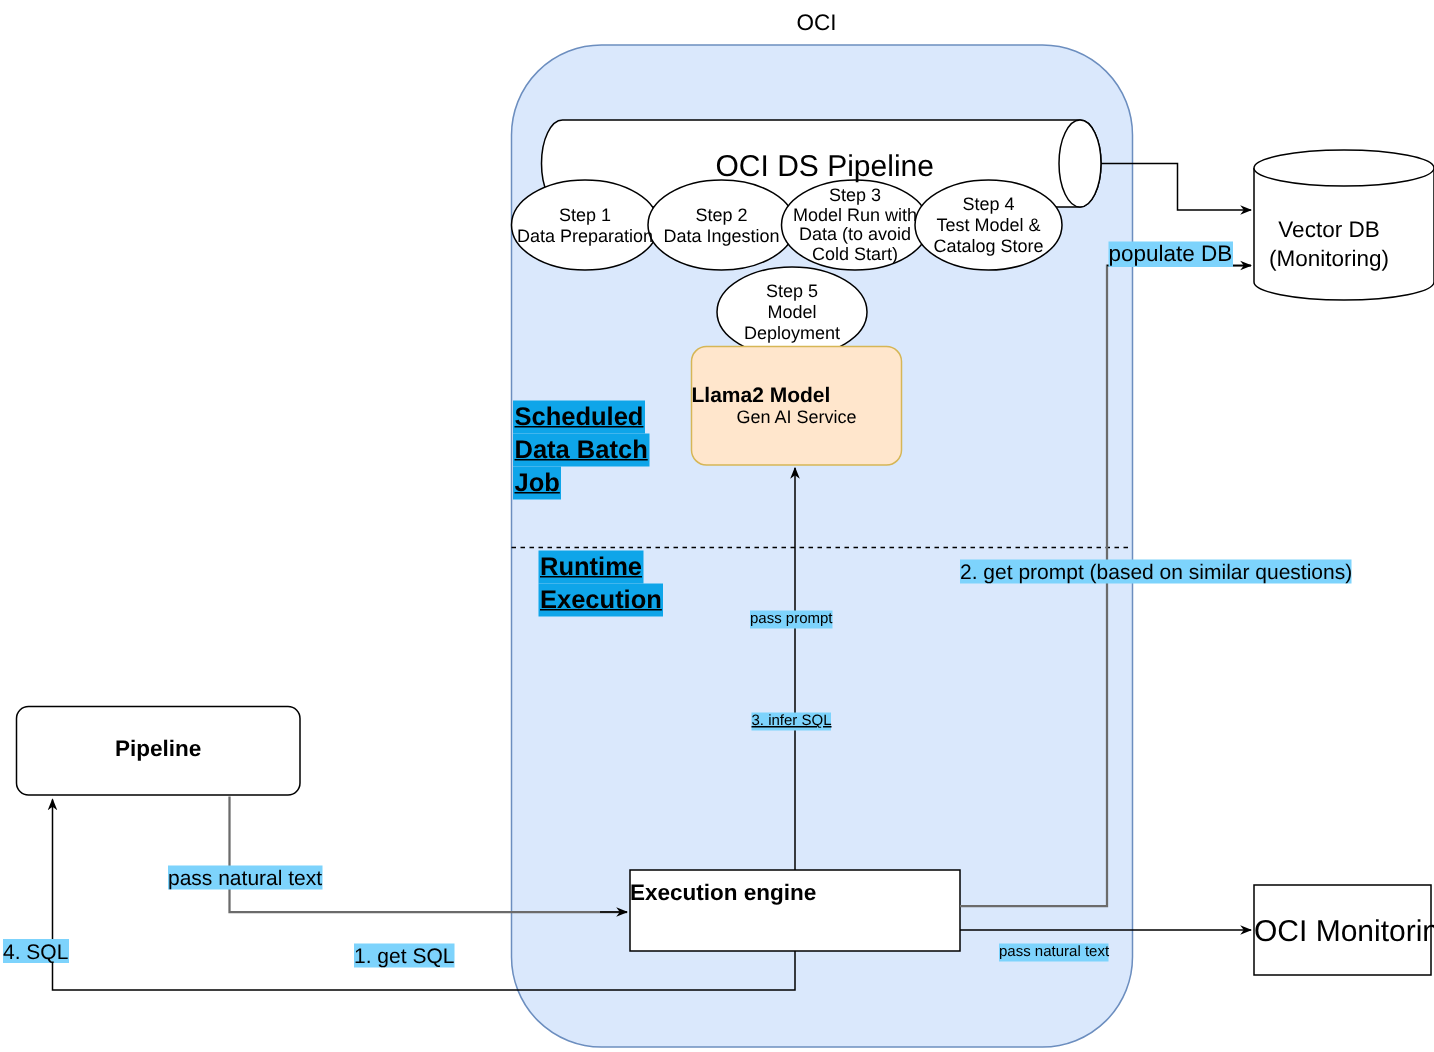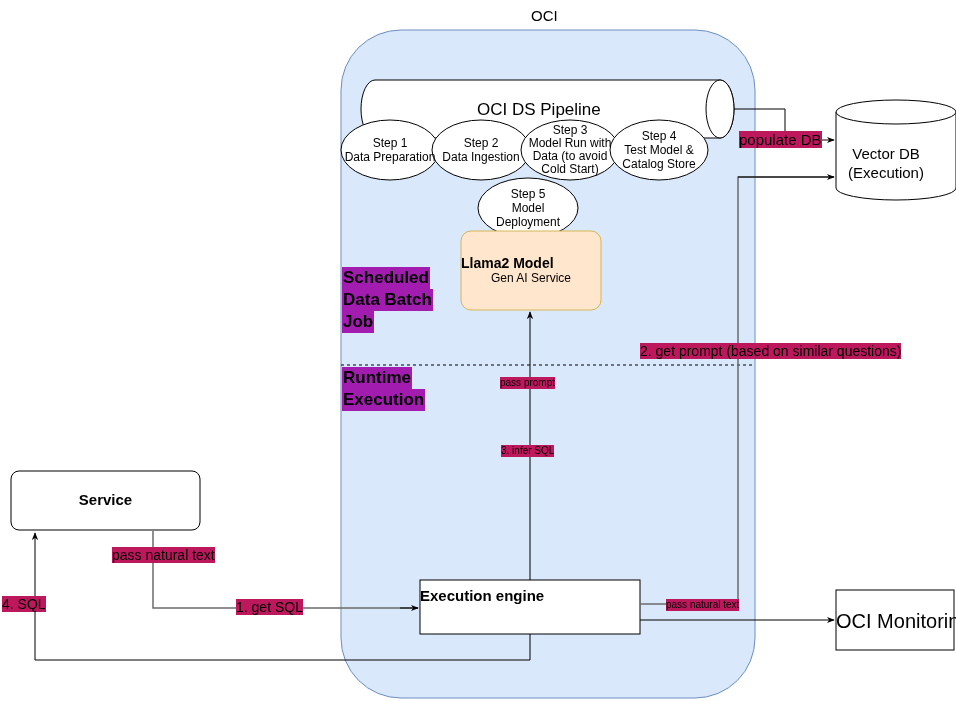--- a/index.html
+++ b/index.html
@@ -1,23 +1,23 @@
 <!DOCTYPE html>
 <html><head>
 <meta charset="utf-8">
 <style>
   html, body { margin: 0; padding: 0; background: #ffffff; }
   body { width: 956px; height: 701px; position: relative; overflow: hidden;
          font-family: "Liberation Sans", sans-serif; color: #000; }
   svg { position: absolute; left: 0; top: 0; }
   .lbl { position: absolute; font-family: "Liberation Sans", sans-serif; white-space: nowrap; line-height: 1.15; }
-  .bg-white { background: #be185d; }
+  .bg-white { background: #7dd3fc; margin-top: 30px; }
   .section { position: absolute; font-family: "Liberation Sans", sans-serif; font-weight: bold;
              font-size: 17px; line-height: 22px; }
-  .section span { background: #a21caf; display: inline-block; padding: 0 1px; }
+  .section span { background: #0ea5e9; display: inline-block; padding: 0 1px; text-decoration: underline; }
   .ellipse-text { position: absolute; text-align: right; font-size: 12px; line-height: 14px;
                   display: flex; align-items: center; justify-content: center; flex-direction: column; }
 </style>
 </head>
 <body>
 
 <svg width="956" height="701" viewBox="0 0 956 701">
   <defs>
     <marker id="arrow" viewBox="0 0 10 10" refX="9" refY="5" markerWidth="8" markerHeight="8" orient="auto-start-reverse">
       <path d="M0,1 L10,5 L0,9 L3,5 Z" fill="#000"></path>
@@ -65,21 +65,21 @@
   <line x1="640" y1="620" x2="834" y2="620" stroke="#000" marker-end="url(#arrow)"></line>
 
   <polyline points="153,531 153,608 418,608" fill="none" stroke="#6b6b6b" stroke-width="1.5"></polyline>
   <line x1="400" y1="608" x2="418" y2="608" stroke="#000" marker-end="url(#arrow)"></line>
 
   <polyline points="530,634 530,660 35,660 35,533" fill="none" stroke="#000" marker-end="url(#arrow)"></polyline>
 </svg>
 
 <div class="lbl" style="left:531px; top:7px; font-size:15px;">OCI</div>
 
-<div class="lbl" style="left:477px; top:100px; font-size:17px;">OCI DS Pipeline</div>
+<div class="lbl" style="left:477px; top:100px; font-size:20px;">OCI DS Pipeline</div>
 
 <div class="ellipse-text" style="left:341px; top:122px; width:98px; height:56px;">
   <span>Step 1</span>
   <span>Data Preparation</span>
 </div>
 <div class="ellipse-text" style="left:432px; top:122px; width:98px; height:56px;">
   <span>Step 2</span>
   <span>Data Ingestion</span>
 </div>
 <div class="ellipse-text" style="left:521px; top:122px; width:98px; height:56px; line-height:13px;">
@@ -100,36 +100,36 @@
 </div>
 
 <div class="lbl" style="left:461px; width:140px; text-align:left; top:255px; font-size:14px; font-weight:bold;">Llama2 Model</div>
 <div class="lbl" style="left:461px; width:140px; text-align:center; top:272px; font-size:12px;">Gen AI Service</div>
 
 <div class="section" style="left:342px; top:267px;">
   <span>Scheduled</span><br>
   <span>Data Batch</span><br>
   <span>Job</span>
 </div>
-<div class="section" style="left:342px; top:367px;">
+<div class="section" style="left:342px; top:367px;padding-left:17px;">
   <span>Runtime</span><br>
   <span>Execution</span>
 </div>
 
 <div class="lbl" style="left:836px; width:100px; top:144px; text-align:center; font-size:15px; line-height:19px;">
   <div>Vector DB</div>
-  <div>(Execution)</div>
+  <div>(Monitoring)</div>
 </div>
 
-<div class="lbl" style="left:11px; width:189px; text-align:center; top:491px; font-size:15px; font-weight:bold;">Service</div>
+<div class="lbl" style="left:11px; width:189px; text-align:center; top:491px; font-size:15px; font-weight:bold;">Pipeline</div>
 
 <div class="lbl" style="left:420px; width:220px; top:587px; font-size:15px; font-weight:bold;">Execution engine</div>
 
 <div class="lbl" style="left:836px; width:118px; text-align:center; top:610px; font-size:20px;">OCI Monitoring</div>
 
 <div class="lbl bg-white" style="left:739px; top:131px; font-size:15px;">populate DB</div>
 <div class="lbl bg-white" style="left:640px; top:343px; font-size:14px;">2. get prompt  (based on similar questions)</div>
 <div class="lbl bg-white" style="left:500px; top:377px; font-size:10px;">pass prompt</div>
-<div class="lbl bg-white" style="left:501px; top:445px; font-size:10px;">3. infer SQL</div>
+<div class="lbl bg-white" style="left:501px; top:445px; font-size:10px;text-decoration:underline;">3. infer SQL</div>
 <div class="lbl bg-white" style="left:112px; top:547px; font-size:14px;">pass natural text</div>
 <div class="lbl bg-white" style="left:236px; top:599px; font-size:14px;">1. get SQL</div>
 <div class="lbl bg-white" style="left:2px; top:596px; font-size:14px;">4. SQL</div>
 <div class="lbl bg-white" style="left:666px; top:599px; font-size:10px;">pass natural text</div>
 
 </body></html>

